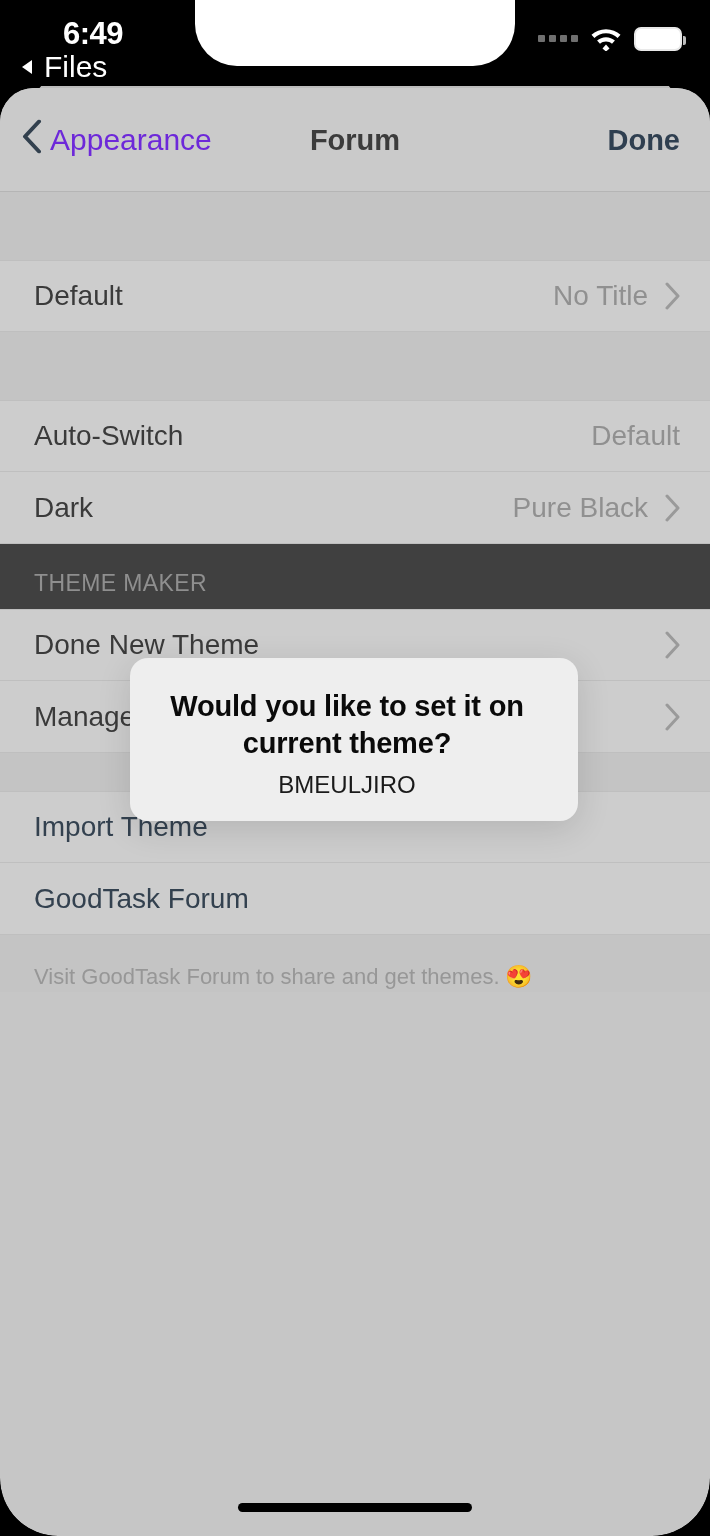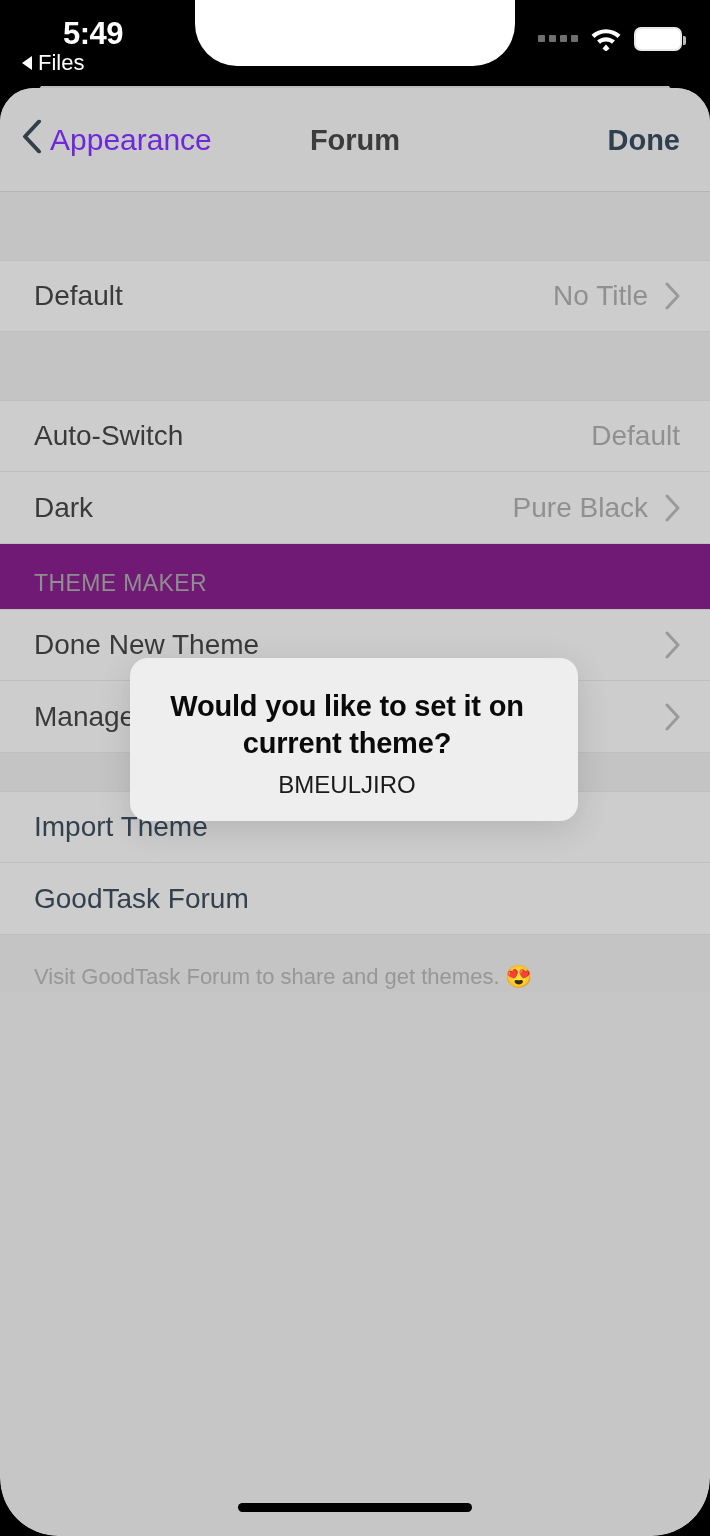--- a/index.html
+++ b/index.html
@@ -24,22 +24,22 @@
     position:absolute; top:0; left:0; width:710px; height:86px;
     background:#000; z-index:40;
   }
   .sb-time {
     position:absolute; left:63px; top:16px;
     color:#fff; font-size:31px; font-weight:bold;
     letter-spacing:-0.5px;
   }
   .sb-back {
     position:absolute; left:22px; top:50px;
-    color:#fff; font-size:22px; font-weight:400;
-    display:flex; align-items:center; gap:6px;
+    color:#fff; font-size:30px; font-weight:400;
+    display:flex; align-items:center; gap:12px;
   }
   .sb-back .tri {
     width:0;height:0;
     border-top:7px solid transparent;
     border-bottom:7px solid transparent;
     border-right:10px solid #fff;
     display:inline-block;
   }
   .sb-right {
     position:absolute; right:28px; top:26px;
@@ -97,21 +97,21 @@
     color:#2f3f50; font-size:29px; font-weight:bold;
   }
 
   
   .gap { background:#c4c4c4; }
   .gap.g1 { height:68px; }
   .gap.g2 { height:68px; }
   .gap.g3 { height:38px; }
 
   .sect-hdr {
-    background:#701a75; color:#8f8f8f;
+    background:#404040; color:#8f8f8f;
     font-size:23px; padding:26px 0 12px 34px;
     letter-spacing:0.4px;
   }
 
   .row {
     position:relative; height:72px;
     background:#cdcdcd;
     display:flex; align-items:center;
     padding:0 30px 0 34px;
     border-bottom:1px solid #bfbfbf;
@@ -163,21 +163,21 @@
     position:absolute; left:50%; bottom:24px; transform:translateX(-50%);
     width:234px; height:9px; background:#000; border-radius:6px; z-index:50;
   }
 </style>
 </head>
 <body>
 
 <div class="phone">
 
   <div class="statusbar">
-    <div class="sb-time">5:49</div>
+    <div class="sb-time">6:49</div>
     <div class="sb-back">
       <span class="tri"></span>
       <span>Files</span>
     </div>
     <div class="sb-right">
       <span class="sig-dots">
           <i></i>
           <i></i>
           <i></i>
           <i></i>

